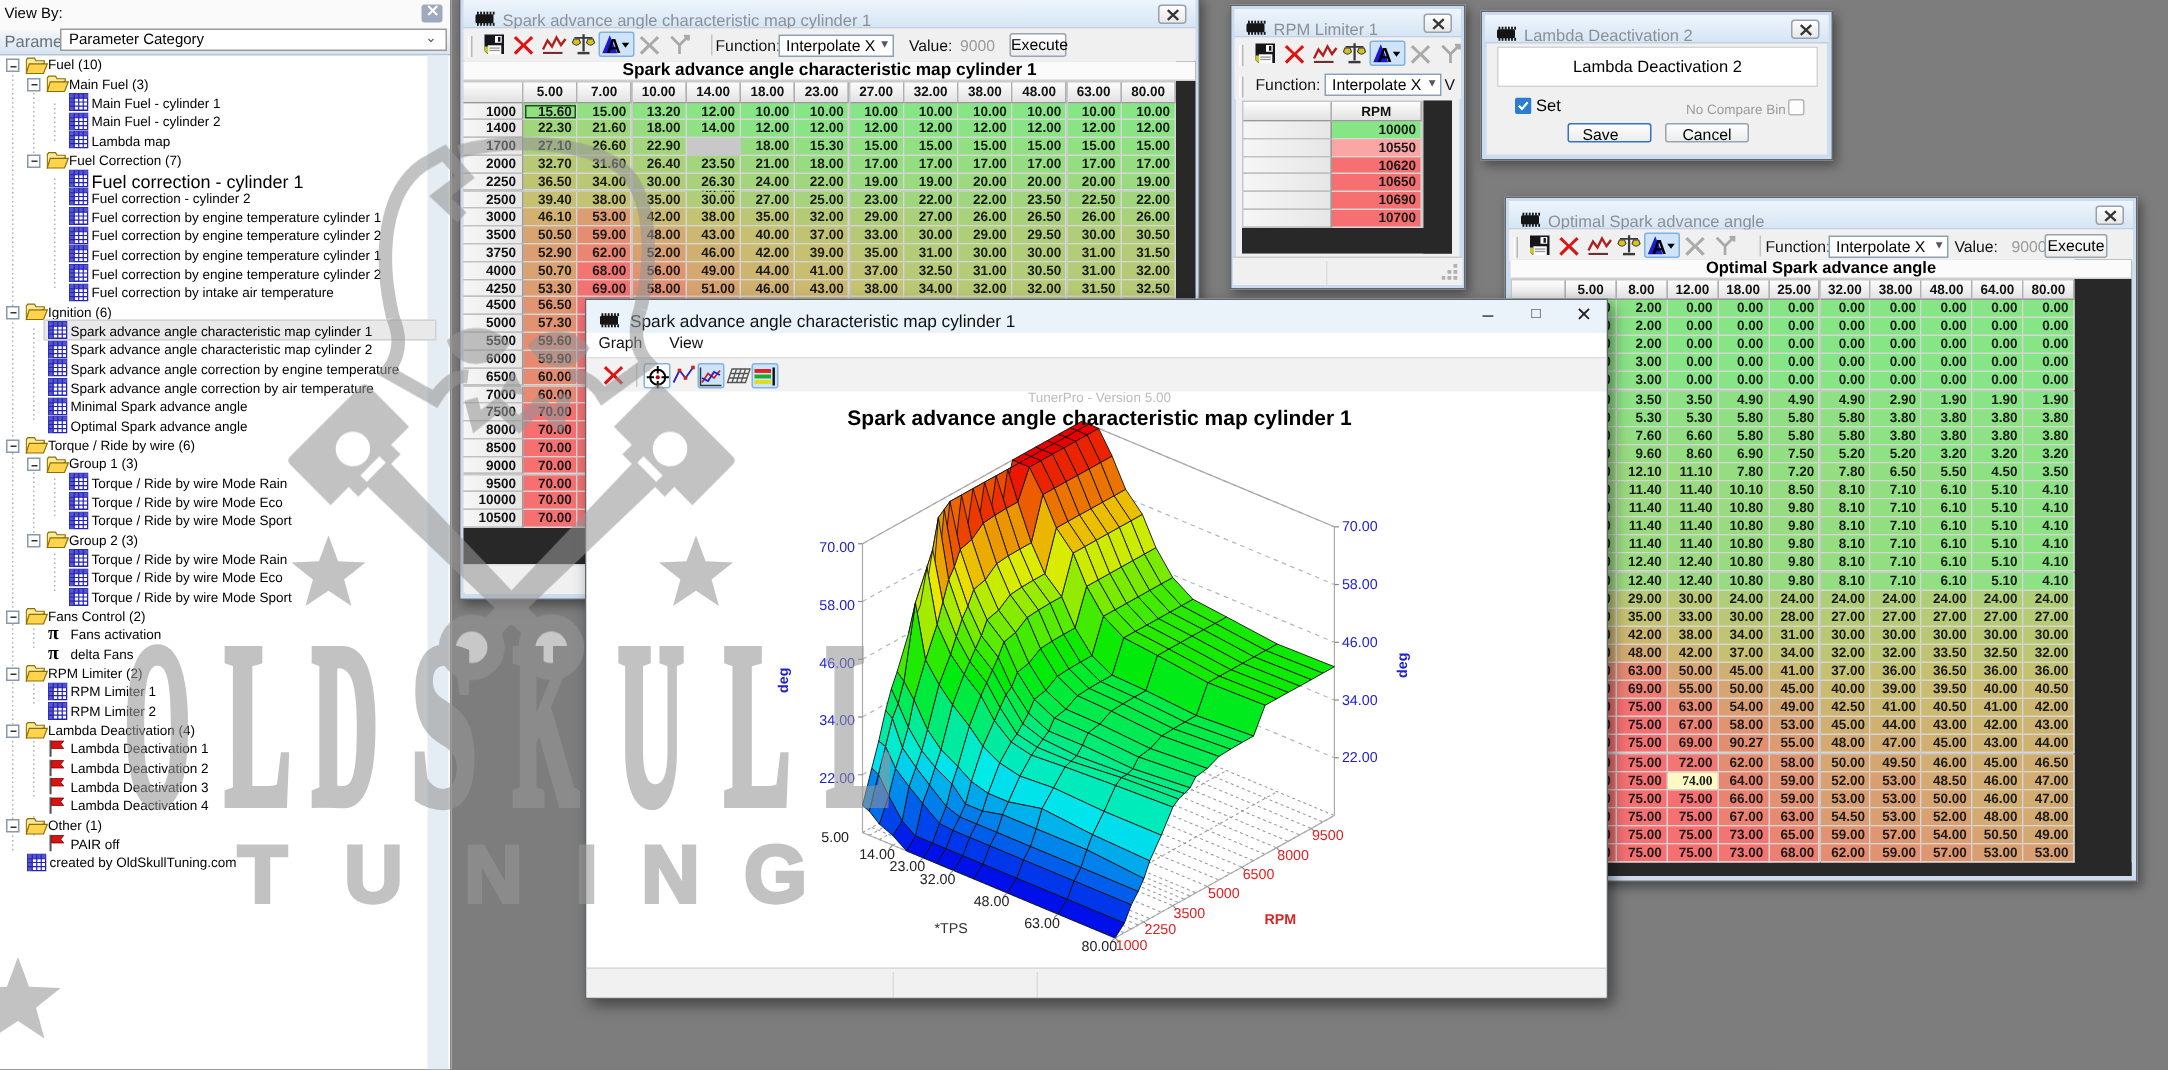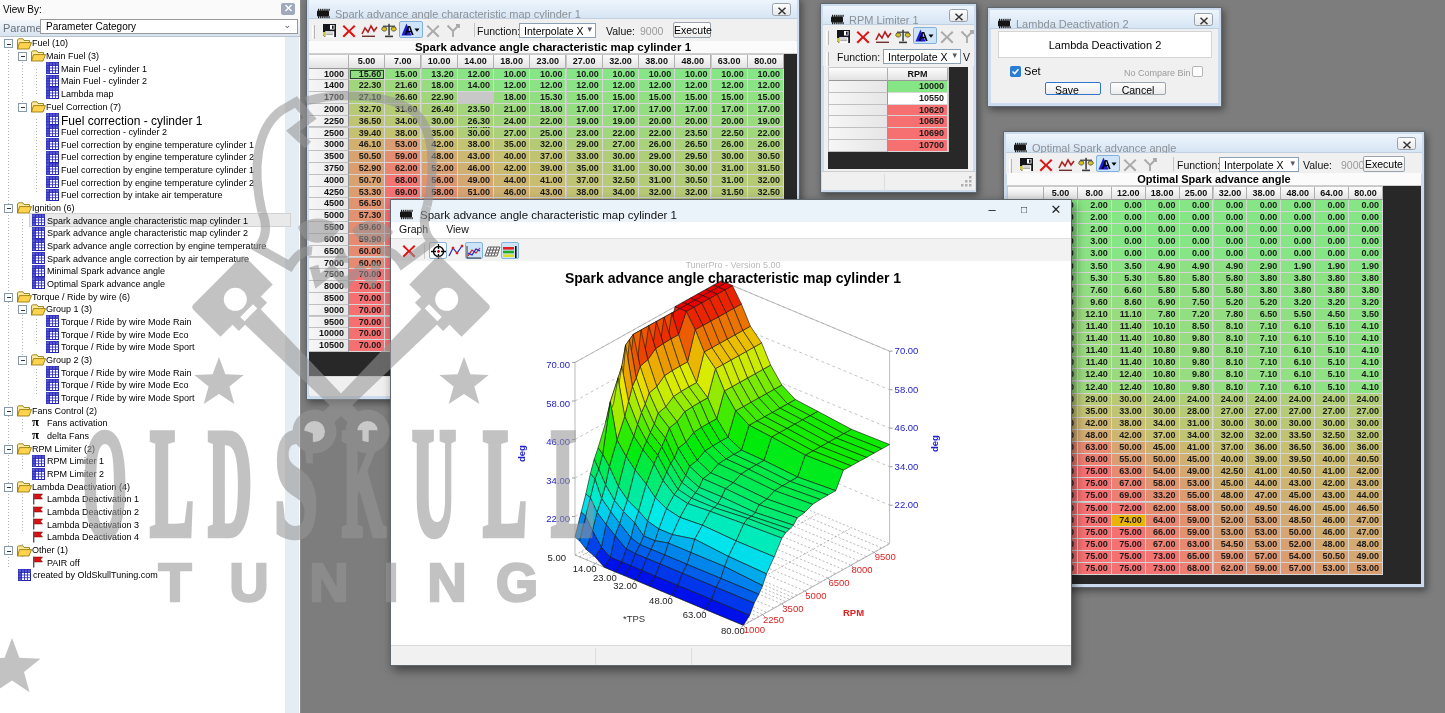--- a/index.html
+++ b/index.html
@@ -838,21 +838,21 @@
         </svg></span></div>
     <div class="tbar" style="height:20px"><span class="grip"></span><span class="lbl" style="position:absolute;left:14px;top:5px">Function:</span><span class="combo" style="position:absolute;left:56px;top:3px;width:78px">Interpolate X<span class="chev">▾</span></span><span class="lbl" style="position:absolute;left:140px;top:5px">V</span></div>
     <div style="position:absolute;left:7px;top:63px;width:140px;height:102px;background:#c8c8c8">
       <div style="position:absolute;left:121px;top:0;right:0;bottom:0;background:#282828"></div>
       <div style="position:absolute;left:0;top:85px;right:0;bottom:0;background:#282828"></div>
       <div class="hcell" style="left:1px;top:1px;width:59px;height:13px"></div>
       <div class="hcell" style="left:60px;top:1px;width:60px;height:13px">RPM</div>
       <div class="rcell" style="left:1px;top:14.0px;width:59px;height:11.8px"></div>
       <div class="dcell" style="left:60px;top:14.0px;width:60px;height:11.8px;background:#86e686">10000</div>
       <div class="rcell" style="left:1px;top:25.8px;width:59px;height:11.8px"></div>
-      <div class="dcell" style="left:60px;top:25.8px;width:60px;height:11.8px;background:#ffffff">10550</div>
+      <div class="dcell" style="left:60px;top:25.8px;width:60px;height:11.8px;background:#fca5a5">10550</div>
       <div class="rcell" style="left:1px;top:37.6px;width:59px;height:11.8px"></div>
       <div class="dcell" style="left:60px;top:37.6px;width:60px;height:11.8px;background:#f67072">10620</div>
       <div class="rcell" style="left:1px;top:49.4px;width:59px;height:11.8px"></div>
       <div class="dcell" style="left:60px;top:49.4px;width:60px;height:11.8px;background:#f67072">10650</div>
       <div class="rcell" style="left:1px;top:61.2px;width:59px;height:11.8px"></div>
       <div class="dcell" style="left:60px;top:61.2px;width:60px;height:11.8px;background:#f67072">10690</div>
       <div class="rcell" style="left:1px;top:73.0px;width:59px;height:11.8px"></div>
       <div class="dcell" style="left:60px;top:73.0px;width:60px;height:11.8px;background:#f67072">10700</div>
     </div>
     <div style="position:absolute;left:1px;right:1px;bottom:2px;height:19px;background:#f0f0f0;border-top:1px solid #ccc">
@@ -1219,42 +1219,42 @@
       <div class="dcell" style="left:172.6px;top:305.3px;width:33.9px;height:12.1px;background:#da9f71;">53.00</div>
       <div class="dcell" style="left:206.5px;top:305.3px;width:33.9px;height:12.1px;background:#d0b070;">45.00</div>
       <div class="dcell" style="left:240.4px;top:305.3px;width:33.9px;height:12.1px;background:#cfb270;">44.00</div>
       <div class="dcell" style="left:274.3px;top:305.3px;width:33.9px;height:12.1px;background:#ceb470;">43.00</div>
       <div class="dcell" style="left:308.2px;top:305.3px;width:33.9px;height:12.1px;background:#cdb670;">42.00</div>
       <div class="dcell" style="left:342.1px;top:305.3px;width:33.9px;height:12.1px;background:#ceb470;">43.00</div>
       <div class="rcell" style="left:1px;top:317.4px;width:36px;height:12.1px">11000</div>
       <div class="dcell" style="left:37.0px;top:317.4px;width:33.9px;height:12.1px;background:#f67072;">75.00</div>
       <div class="dcell" style="left:70.9px;top:317.4px;width:33.9px;height:12.1px;background:#f67072;">75.00</div>
       <div class="dcell" style="left:104.8px;top:317.4px;width:33.9px;height:12.1px;background:#ee7d72;">69.00</div>
-      <div class="dcell" style="left:138.7px;top:317.4px;width:33.9px;height:12.1px;background:#e48e71;">33.20</div>
+      <div class="dcell" style="left:138.7px;top:317.4px;width:33.9px;height:12.1px;background:#e48e71;">90.27</div>
       <div class="dcell" style="left:172.6px;top:317.4px;width:33.9px;height:12.1px;background:#dd9b71;">55.00</div>
       <div class="dcell" style="left:206.5px;top:317.4px;width:33.9px;height:12.1px;background:#d4aa71;">48.00</div>
       <div class="dcell" style="left:240.4px;top:317.4px;width:33.9px;height:12.1px;background:#d3ac71;">47.00</div>
       <div class="dcell" style="left:274.3px;top:317.4px;width:33.9px;height:12.1px;background:#d0b070;">45.00</div>
       <div class="dcell" style="left:308.2px;top:317.4px;width:33.9px;height:12.1px;background:#ceb470;">43.00</div>
       <div class="dcell" style="left:342.1px;top:317.4px;width:33.9px;height:12.1px;background:#cfb270;">44.00</div>
       <div class="rcell" style="left:1px;top:329.5px;width:36px;height:12.1px">11500</div>
       <div class="dcell" style="left:37.0px;top:329.5px;width:33.9px;height:12.1px;background:#f67072;">75.00</div>
       <div class="dcell" style="left:70.9px;top:329.5px;width:33.9px;height:12.1px;background:#f67072;">75.00</div>
       <div class="dcell" style="left:104.8px;top:329.5px;width:33.9px;height:12.1px;background:#f27672;">72.00</div>
       <div class="dcell" style="left:138.7px;top:329.5px;width:33.9px;height:12.1px;background:#e68c71;">62.00</div>
       <div class="dcell" style="left:172.6px;top:329.5px;width:33.9px;height:12.1px;background:#e19471;">58.00</div>
       <div class="dcell" style="left:206.5px;top:329.5px;width:33.9px;height:12.1px;background:#d7a571;">50.00</div>
       <div class="dcell" style="left:240.4px;top:329.5px;width:33.9px;height:12.1px;background:#d6a671;">49.50</div>
       <div class="dcell" style="left:274.3px;top:329.5px;width:33.9px;height:12.1px;background:#d2ae70;">46.00</div>
       <div class="dcell" style="left:308.2px;top:329.5px;width:33.9px;height:12.1px;background:#d0b070;">45.00</div>
       <div class="dcell" style="left:342.1px;top:329.5px;width:33.9px;height:12.1px;background:#d2ad70;">46.50</div>
       <div class="rcell" style="left:1px;top:341.6px;width:36px;height:12.1px">12000</div>
       <div class="dcell" style="left:37.0px;top:341.6px;width:33.9px;height:12.1px;background:#f67072;">75.00</div>
       <div class="dcell" style="left:70.9px;top:341.6px;width:33.9px;height:12.1px;background:#f67072;">75.00</div>
-      <div class="dcell" style="left:104.8px;top:341.6px;width:33.9px;height:12.1px;background:#eab308;">74.00</div>
+      <div class="dcell" style="left:104.8px;top:341.6px;width:33.9px;height:12.1px;background:#fef9c3;font-family:Liberation Serif, serif;">74.00</div>
       <div class="dcell" style="left:138.7px;top:341.6px;width:33.9px;height:12.1px;background:#e88771;">64.00</div>
       <div class="dcell" style="left:172.6px;top:341.6px;width:33.9px;height:12.1px;background:#e29271;">59.00</div>
       <div class="dcell" style="left:206.5px;top:341.6px;width:33.9px;height:12.1px;background:#d9a171;">52.00</div>
       <div class="dcell" style="left:240.4px;top:341.6px;width:33.9px;height:12.1px;background:#da9f71;">53.00</div>
       <div class="dcell" style="left:274.3px;top:341.6px;width:33.9px;height:12.1px;background:#d5a971;">48.50</div>
       <div class="dcell" style="left:308.2px;top:341.6px;width:33.9px;height:12.1px;background:#d2ae70;">46.00</div>
       <div class="dcell" style="left:342.1px;top:341.6px;width:33.9px;height:12.1px;background:#d3ac71;">47.00</div>
       <div class="rcell" style="left:1px;top:353.7px;width:36px;height:12.1px">12500</div>
       <div class="dcell" style="left:37.0px;top:353.7px;width:33.9px;height:12.1px;background:#f67072;">75.00</div>
       <div class="dcell" style="left:70.9px;top:353.7px;width:33.9px;height:12.1px;background:#f67072;">75.00</div>

